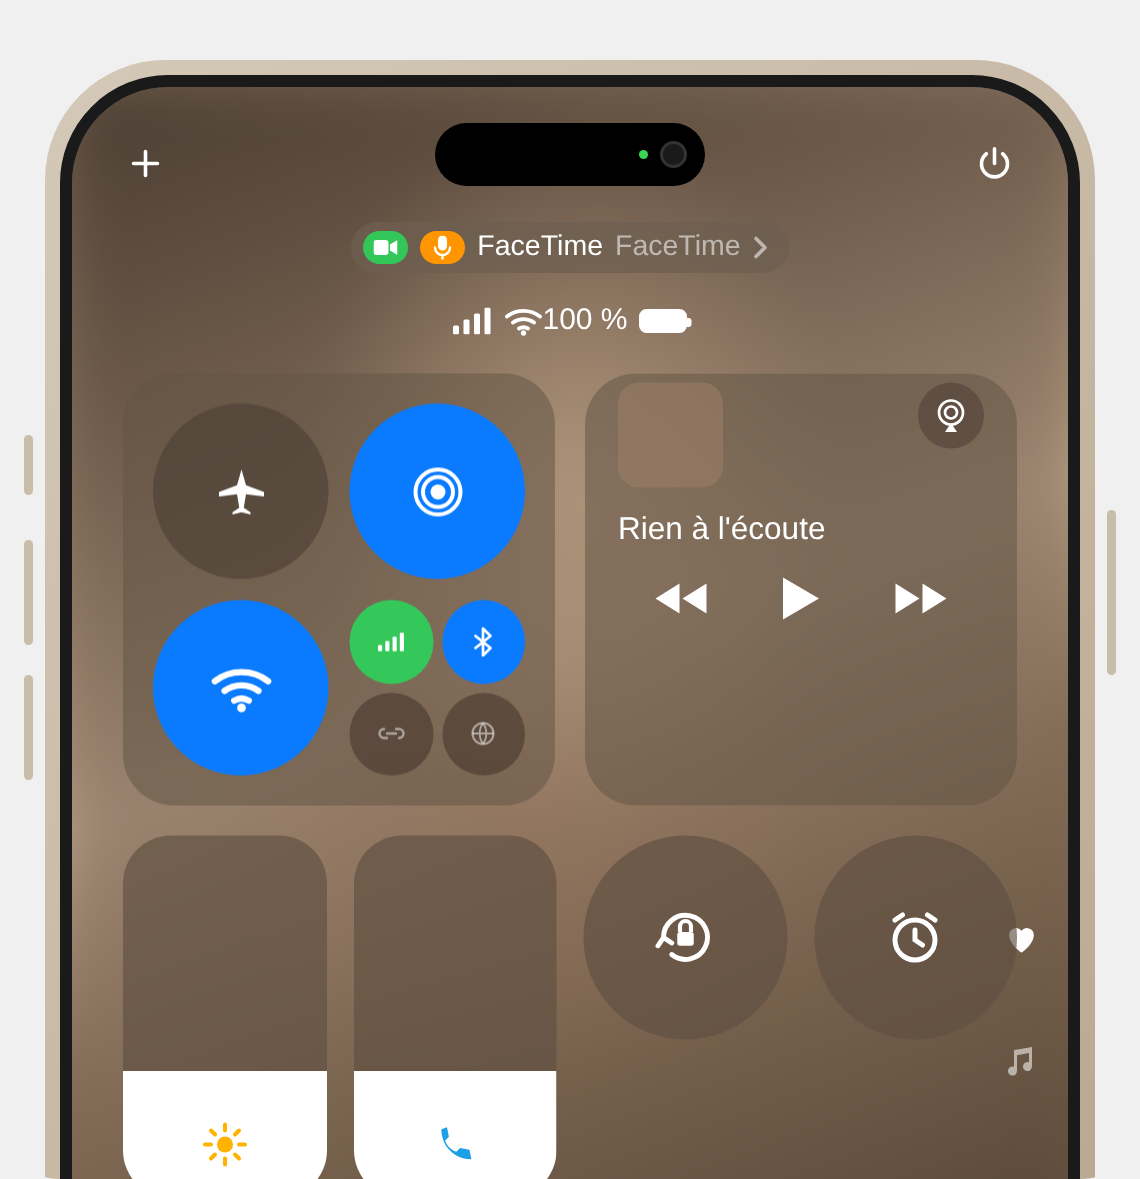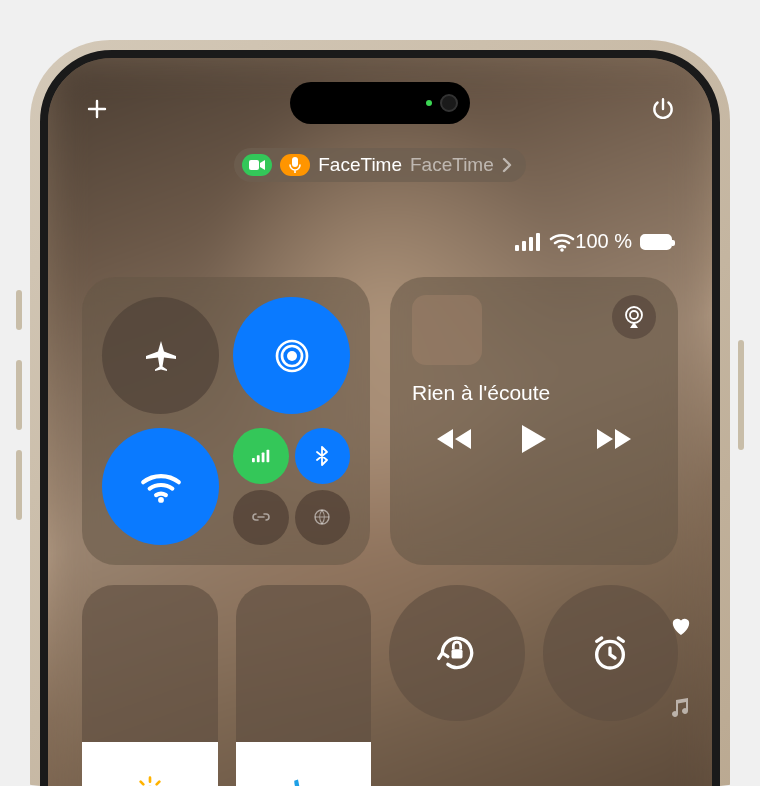--- a/index.html
+++ b/index.html
@@ -75,40 +75,40 @@
     display: flex;
     align-items: center;
     gap: 8px;
     font-size: 19px;
   }
   .pill-icon { width: 30px; height: 22px; border-radius: 11px; display:flex; align-items:center; justify-content:center; }
   .pill-green { background: #33c759; }
   .pill-orange { background: #ff9500; }
   .pill-text1 { color: #fff; font-weight: 500; }
   .pill-text2 { color: rgba(255,255,255,0.55); font-weight: 400; }
-  .status-row { display: flex; justify-content: flex-end; align-items: center; margin-top: 48px; padding: 0 6px; font-size: 20px; }
+  .status-row { display: flex; justify-content: center; align-items: center; margin-top: 20px; padding: 0 6px; font-size: 20px; }
   .status-left, .status-right { display:flex; align-items:center; gap:8px; }
   .batt { width: 32px; height: 16px; border: 2px solid #fff; border-radius: 5px; position: relative; background:#fff; }
   .batt::after { content:''; position:absolute; right:-5px; top:4px; width:3px; height:6px; background:#fff; border-radius:0 2px 2px 0; }
   .tiles { margin-top: 24px; display: grid; grid-template-columns: 1fr 1fr; gap: 20px; }
   .tile {
     background: rgba(100,85,70,0.55);
     border-radius: 34px;
     backdrop-filter: blur(10px);
   }
   .conn-tile { aspect-ratio: 1; padding: 20px; display:grid; grid-template-columns:1fr 1fr; grid-template-rows:1fr 1fr; gap:14px; }
   .conn-btn { border-radius: 50%; display:flex; align-items:center; justify-content:center; width:100%; height:100%; }
   .conn-dim { background: rgba(80,65,55,0.7); }
   .conn-blue { background: #0a7aff; }
   .conn-cluster { display:grid; grid-template-columns:1fr 1fr; grid-template-rows:1fr 1fr; gap:6px; }
   .mini-btn { border-radius:50%; display:flex; align-items:center; justify-content:center; }
   .mini-green { background:#34c759; }
   .mini-blue { background:#0a7aff; }
   .mini-dim { background: rgba(70,55,45,0.6); }
-  .media-tile { aspect-ratio:1; padding: 18px 22px; display:flex; flex-direction:column; }
+  .media-tile { aspect-ratio:1; padding: 6px 22px; display:flex; flex-direction:column; }
   .media-top { display:flex; justify-content:space-between; align-items:flex-start; }
   .album { width:70px; height:70px; background: rgba(160,130,105,0.5); border-radius:14px; }
   .airplay-btn { width:44px; height:44px; border-radius:50%; background:rgba(80,65,55,0.6); display:flex; align-items:center; justify-content:center; }
   .media-title { margin-top:16px; font-size:21px; color:#fff; font-weight:500; }
   .media-ctl { display:flex; justify-content:space-around; align-items:center; margin-top:18px; }
   .circle-btn { width:100%; aspect-ratio:1; border-radius:50%; background:rgba(95,78,65,0.65); display:flex; align-items:center; justify-content:center; }
   .slider { background: rgba(95,78,65,0.65); border-radius:32px; position:relative; overflow:hidden; grid-row: span 2; }
   .slider-fill { position:absolute; bottom:0; left:0; right:0; background:#fff; display:flex; align-items:flex-end; justify-content:center; padding-bottom:20px; }
   .side-icons { position:absolute; right:20px; top:558px; display:flex; flex-direction:column; gap:60px; align-items:center; color:rgba(255,255,255,0.85); }
   svg { display:block; }

